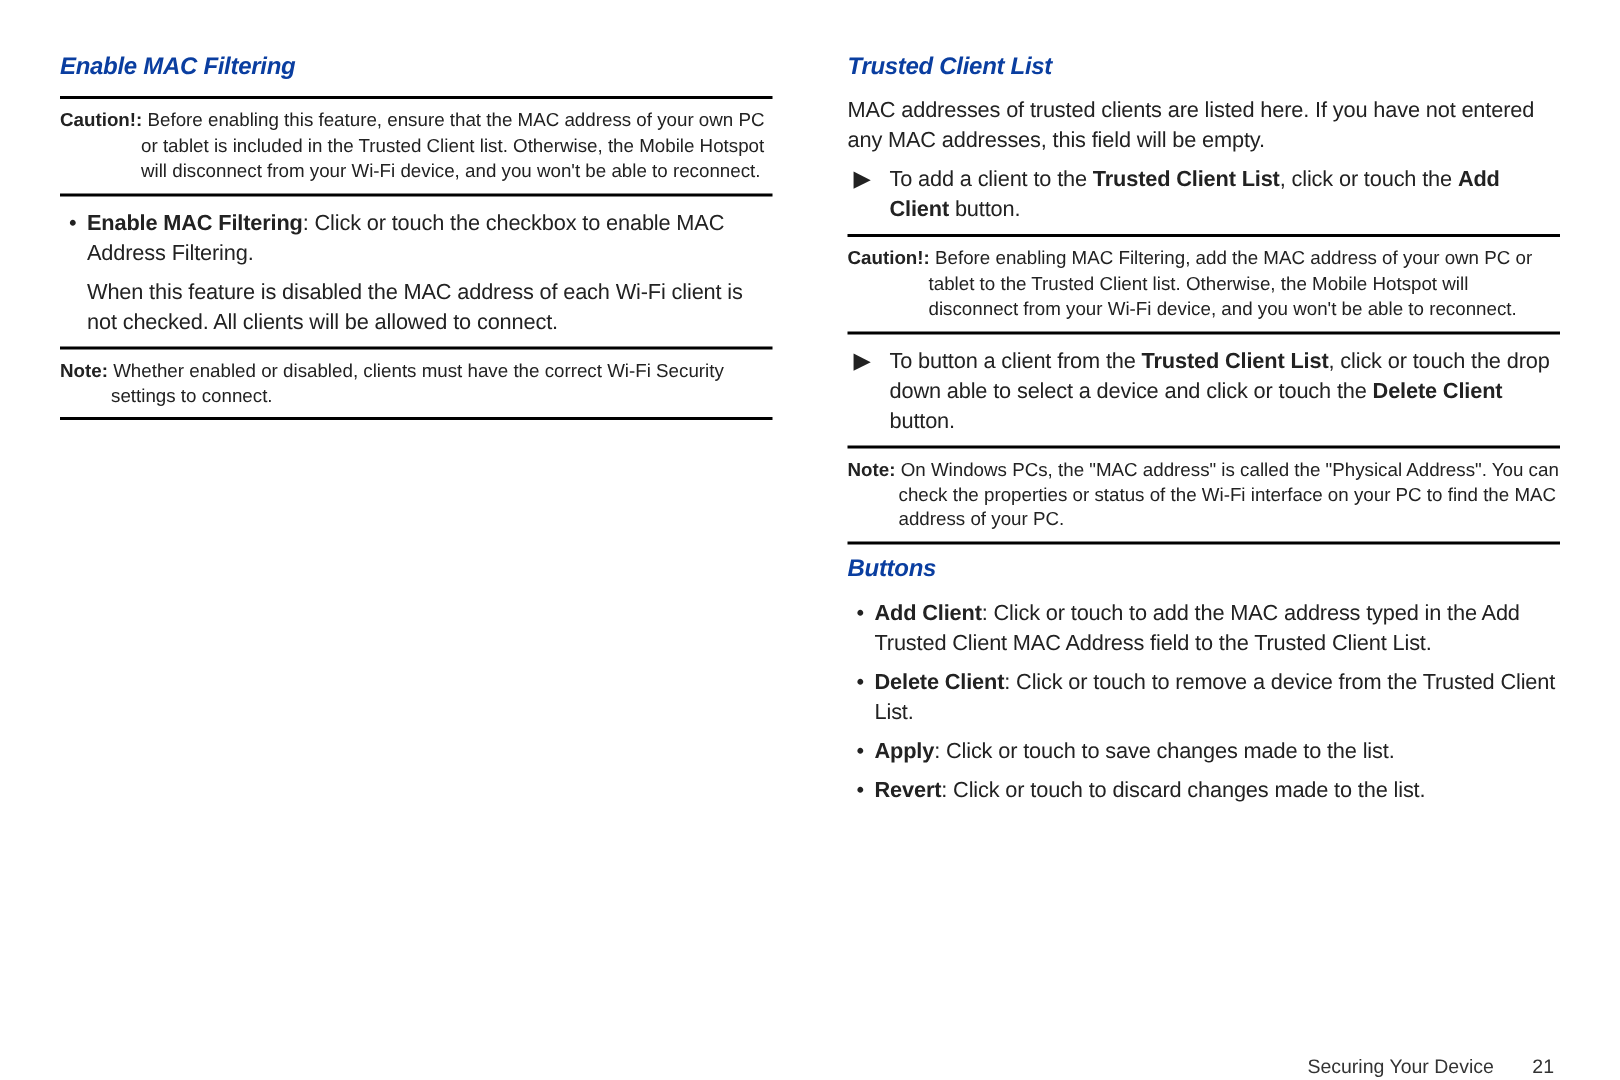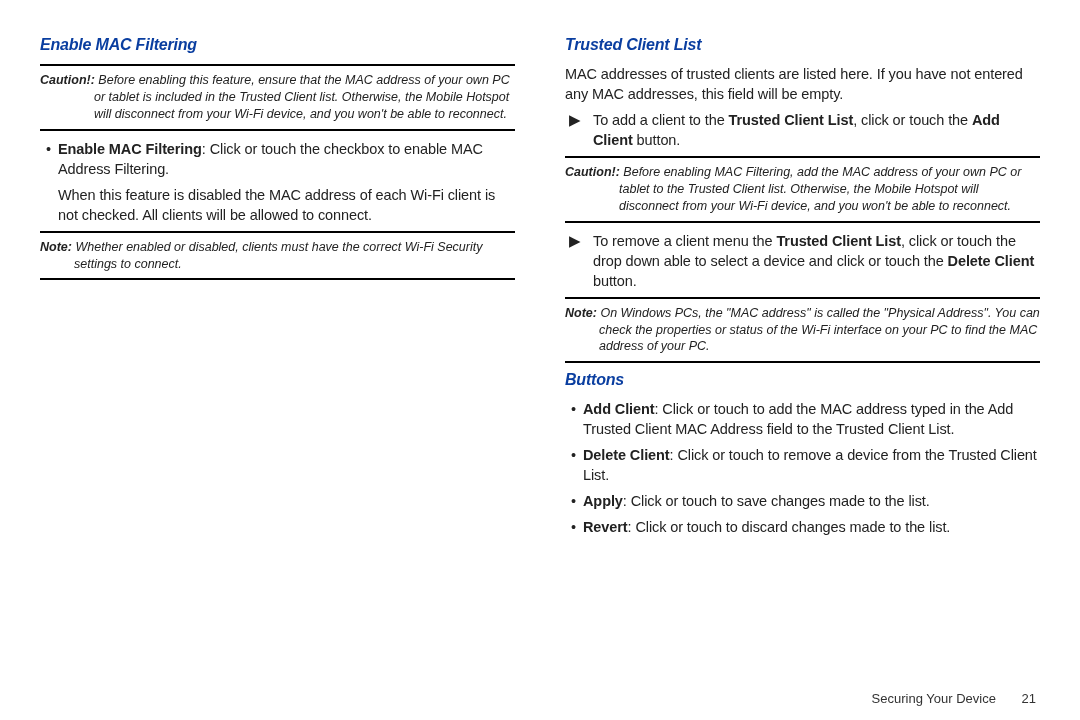--- a/index.html
+++ b/index.html
@@ -35,21 +35,20 @@
     margin: 0 0 10px 0;
     letter-spacing: -0.2px;
   }
   .hr-thick { border: 0; border-top: 2.5px solid #000; margin: 4px 0 6px 0; }
   .hr-thick2{ border: 0; border-top: 2.5px solid #000; margin: 6px 0 8px 0; }
 
   .notebox {
     font-size: 12.5px;
     line-height: 1.35;
     margin: 0 0 4px 0;
-    font-style: italic;
   }
   .notebox .label { font-weight: 700; }
   .note-indent { display: block; padding-left: 54px; text-indent: -54px; }
   .note-indent-short { display: block; padding-left: 34px; text-indent: -34px; }
 
   .body {
     font-size: 14.5px;
     line-height: 1.38;
     margin: 6px 0 6px 0;
     letter-spacing: -0.1px;
@@ -60,21 +59,21 @@
   .arrow-item { padding-left: 28px; position: relative; }
   .arrow-item .arrow-icon {
     position: absolute; left: 4px; top: 2px;
     font-size: 15px; line-height: 1;
   }
 
   b { font-weight: 700; }
 
   .footer {
     position: absolute;
-    bottom: 14px;
+    bottom: 2px;
     right: 44px;
     font-size: 13px;
     color: #333;
   }
   .footer .pnum { display: inline-block; margin-left: 22px; }
 </style>
 </head>
 <body>
 
 <div class="page">
@@ -120,21 +119,21 @@
     <div class="notebox">
       <span class="note-indent">
         <span class="label">Caution!:</span>
         <span>Before enabling MAC Filtering, add the MAC address of your own PC or tablet to the Trusted Client list. Otherwise, the Mobile Hotspot will disconnect from your Wi-Fi device, and you won't be able to reconnect.</span>
       </span>
     </div>
     <hr class="hr-thick2">
 
     <div class="body arrow-item">
       <span class="arrow-icon">▶</span>
-      <span>To remove a client menu the </span><b>Trusted Client List</b><span>, click or touch the drop down able to select a device and click or touch the </span><b>Delete Client</b><span> button.</span>
+      <span>To button a client from the </span><b>Trusted Client List</b><span>, click or touch the drop down able to select a device and click or touch the </span><b>Delete Client</b><span> button.</span>
     </div>
 
     <hr class="hr-thick">
     <div class="notebox">
       <span class="note-indent-short">
         <span class="label">Note:</span>
         <span>On Windows PCs, the "MAC address" is called the "Physical Address". You can check the properties or status of the Wi-Fi interface on your PC to find the MAC address of your PC.</span>
       </span>
     </div>
     <hr class="hr-thick2">

